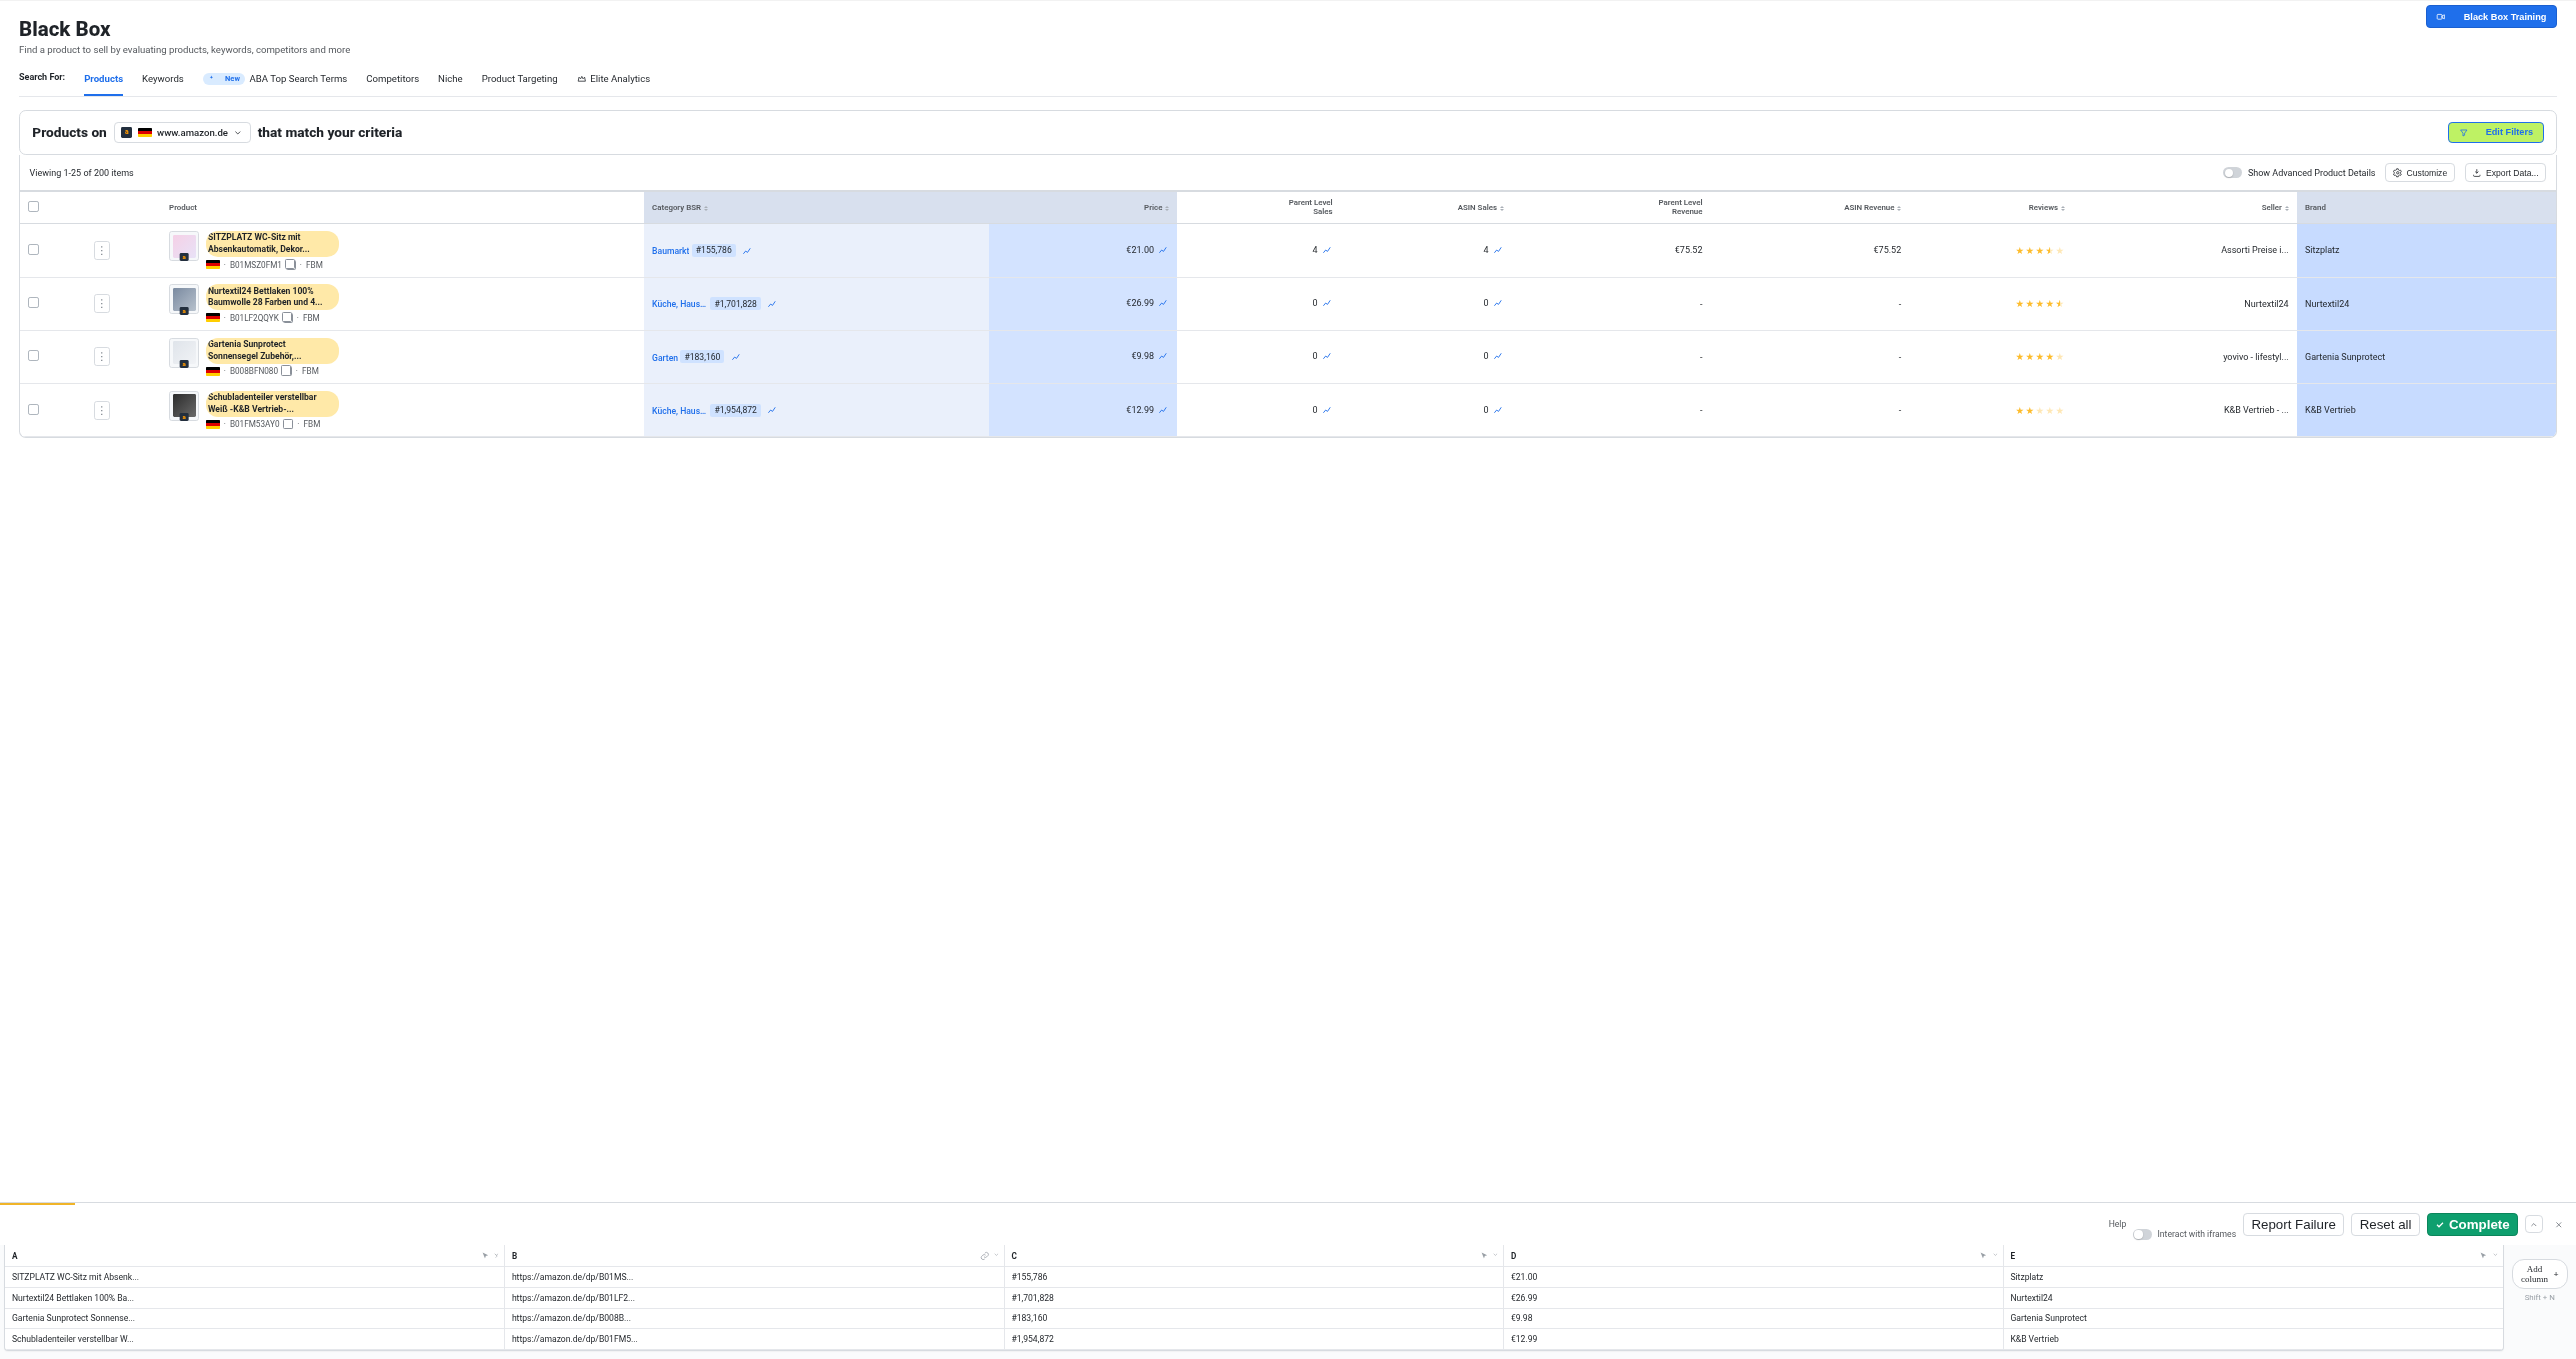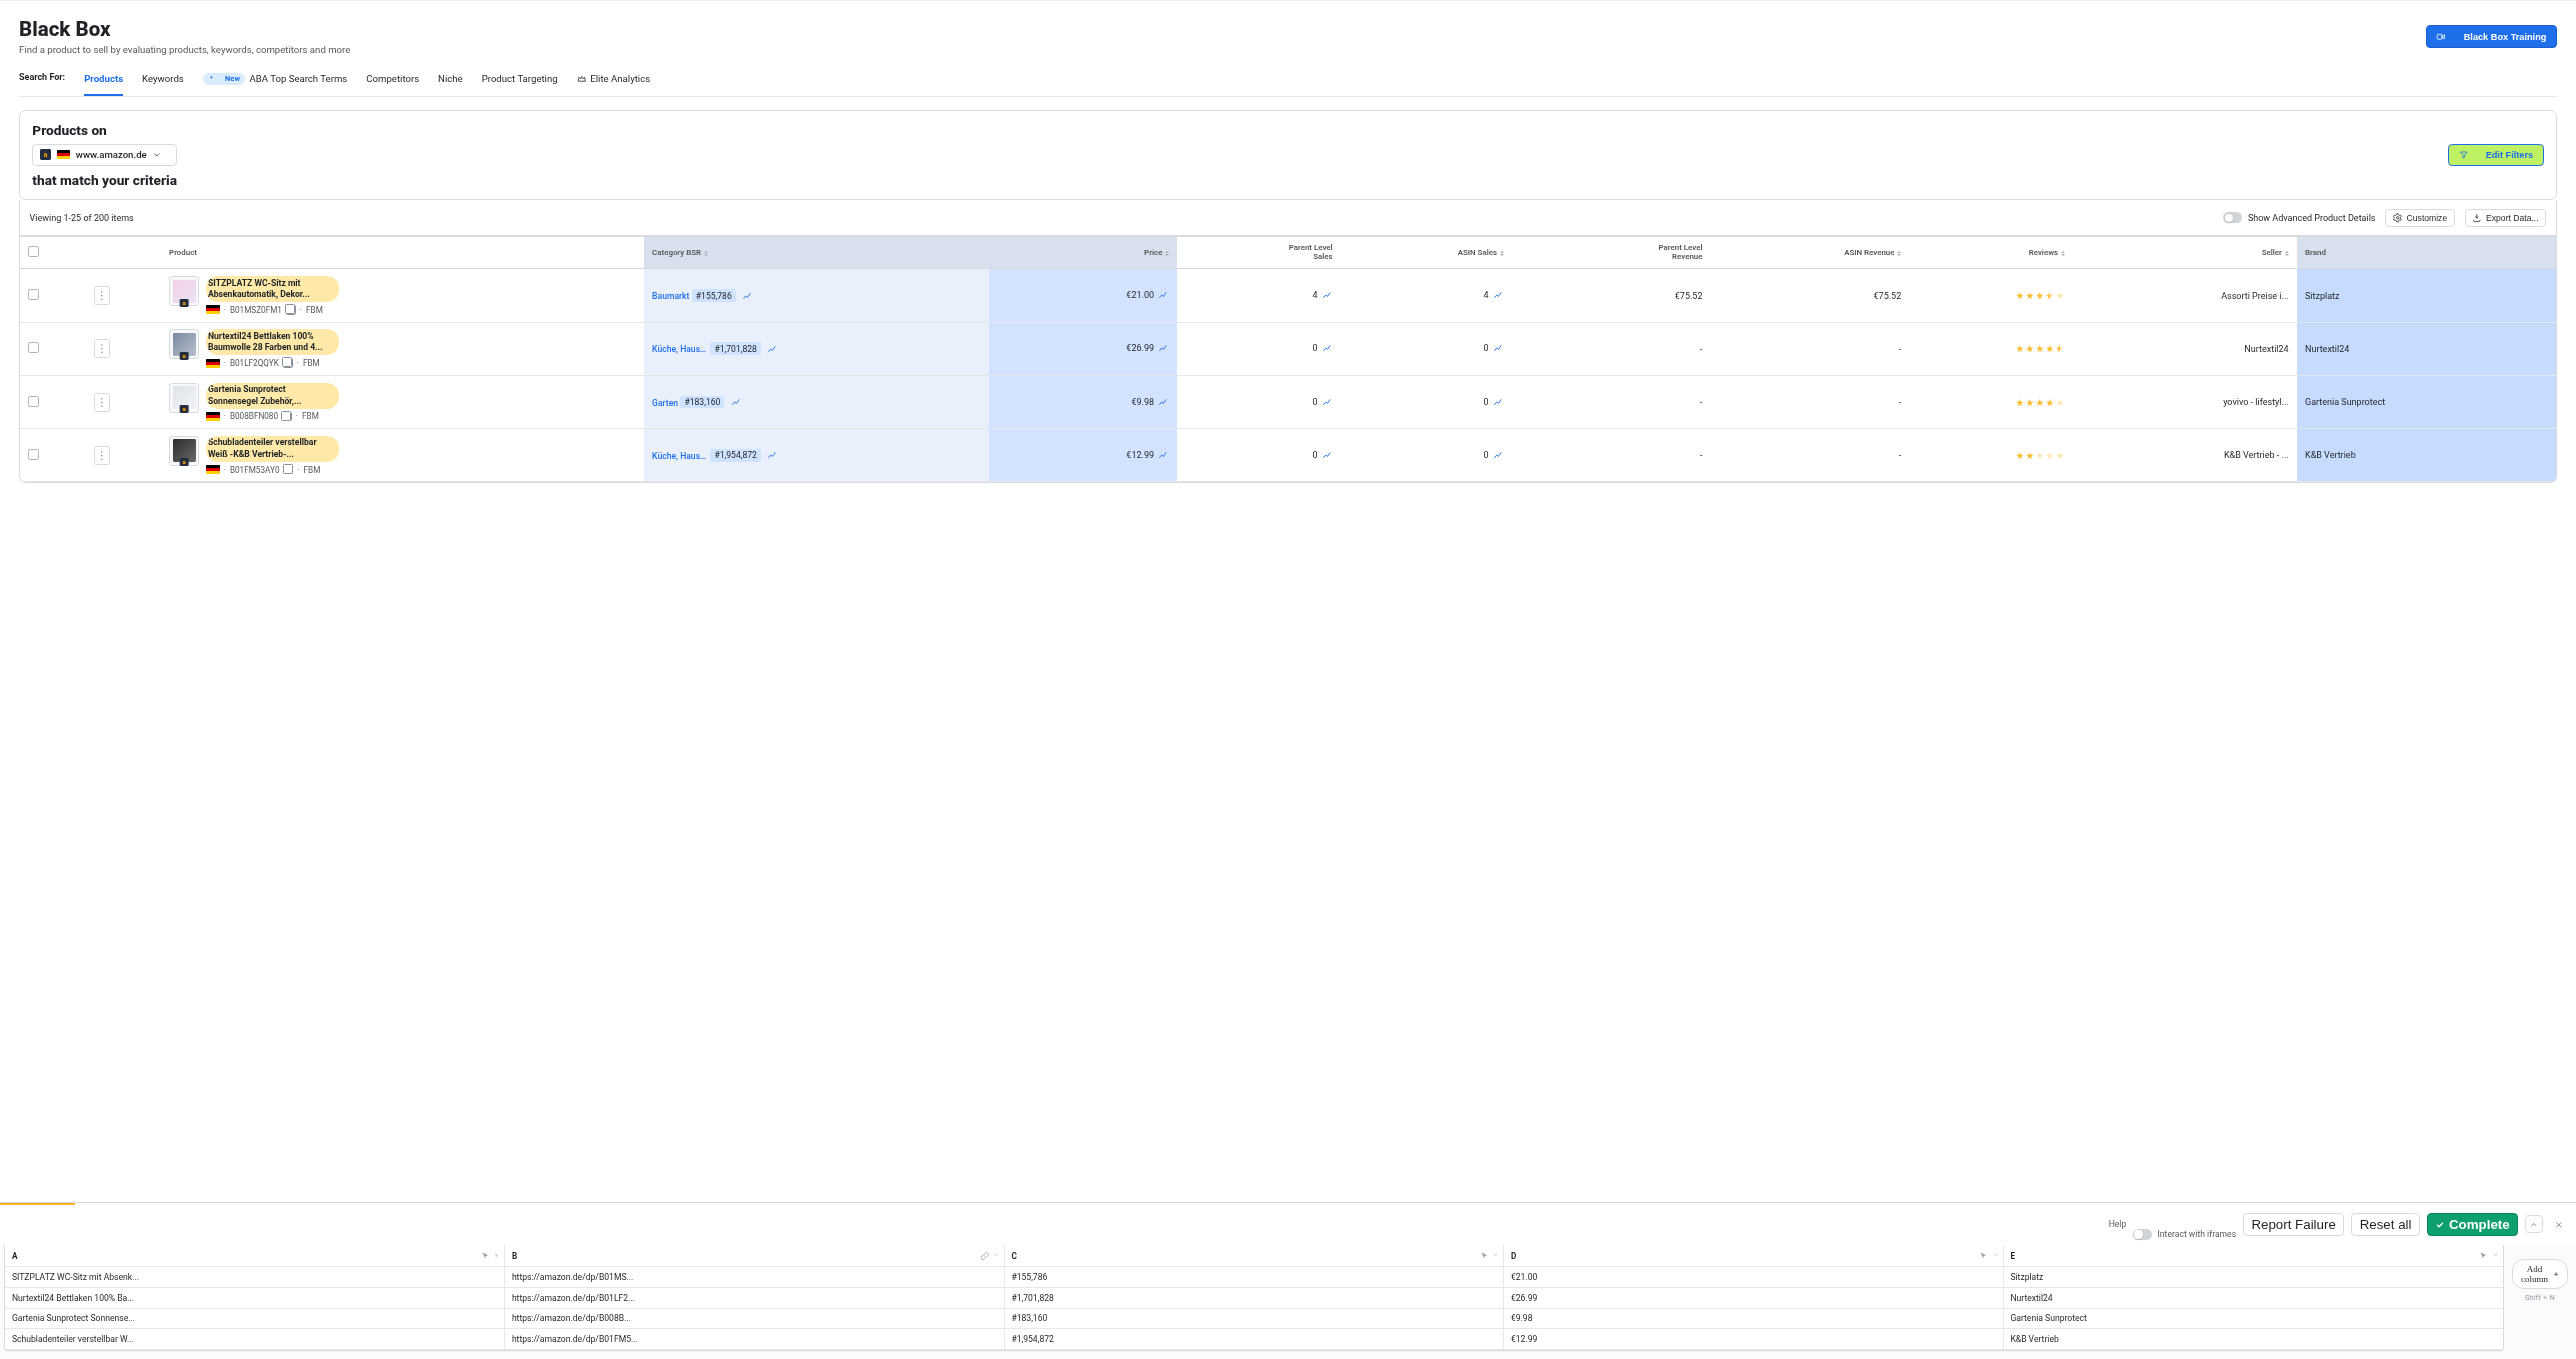--- a/index.html
+++ b/index.html
@@ -59,21 +59,21 @@
     align-items: center;
     gap: 18px;
     background: var(--blue);
     color: #fff;
     border: 0.7px solid var(--blue-dark);
     border-radius: 4px;
     padding: 5.5px 9.6px;
     font-size: 9.2px;
     font-weight: 600;
     cursor: pointer;
-    margin-top: 24px;
+    margin-top: 4px;
   }
   
   .tabbar {
     display:flex;
     align-items: center;
     gap: 19px;
     border-bottom: 0.7px solid var(--border);
   }
   .tabbar .label {
     font-size: 9px;
@@ -116,24 +116,24 @@
     border: 0.7px solid var(--border2);
     border-radius: 6.8px;
     margin-top: 12.3px;
     padding: 11px 12.3px;
     display:flex;
     justify-content:space-between;
     align-items:center;
   }
   .criteria-left {
     display:flex;
+    align-items:center;
     gap:6.8px;
     font-size: 13.7px;
     font-weight: 800;
-    flex-direction: column;
   }
   .market-select {
     display:inline-flex;
     align-items:center;
     gap:5.5px;
     border:0.7px solid var(--border2);
     border-radius:4.1px;
     padding:4.1px 6.8px;
     font-size:9.6px;
     font-weight:500;

